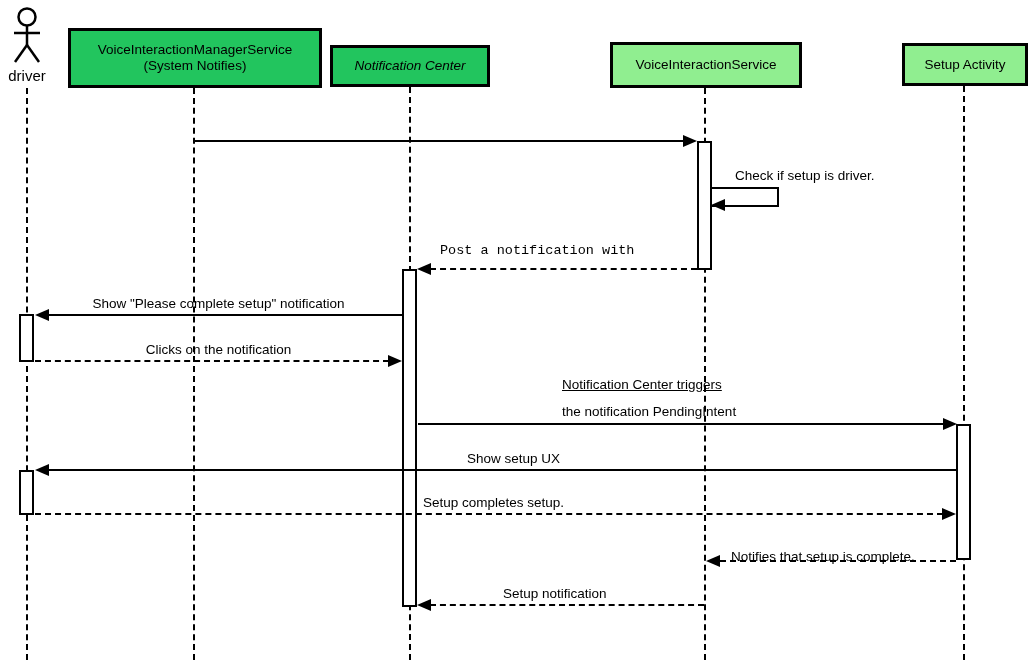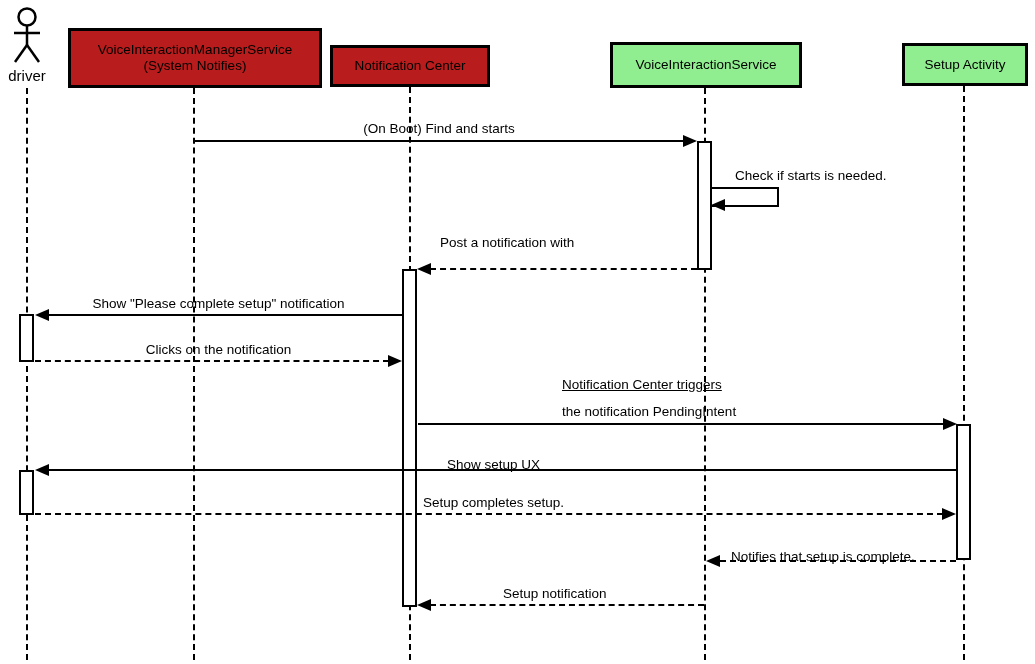--- a/index.html
+++ b/index.html
@@ -17,21 +17,21 @@
     box-sizing: border-box;
     border: 3px solid #000;
     display: flex;
     flex-direction: column;
     align-items: center;
     justify-content: center;
     text-align: center;
     font-size: 13.5px;
     line-height: 16px;
   }
-  .pbox.cyan  { background: #b91c1c; }
+  .pbox.cyan  { background: #22c55e; }
   .pbox.green { background: #90ee90; }
   .lifeline {
     position: absolute;
     width: 0;
     border-left: 2px dashed #000;
   }
   .actbar {
     position: absolute;
     box-sizing: border-box;
     width: 15px;
@@ -89,21 +89,21 @@
       <line x1="20" y1="40" x2="32" y2="57" stroke="#000" stroke-width="2.5"></line>
     </svg>
     <div class="actor-name">driver</div>
   </div>
 
   <div class="pbox cyan" style="left:68px; top:28px; width:254px; height:60px;">
     <span>VoiceInteractionManagerService</span>
     <span>(System Notifies)</span>
   </div>
 
-  <div class="pbox cyan" style="left:330px; top:45px; width:160px; height:42px;">
+  <div class="pbox cyan" style="left:330px; top:45px; width:160px; height:42px;font-style:italic;">
     <span>Notification Center</span>
   </div>
 
   <div class="pbox green" style="left:902px; top:43px; width:126px; height:43px;">
     <span>Setup Activity</span>
   </div>
 
   <div class="pbox green" style="left:610px; top:42px; width:192px; height:46px;">
     <span>VoiceInteractionService</span>
   </div>
@@ -115,46 +115,45 @@
   <div class="lifeline" style="left:963px; top:86px; height:574px;"></div>
 
   <div class="actbar" style="left:697px; top:141px; height:129px;"></div>
   <div class="actbar" style="left:402px; top:269px; height:338px;"></div>
   <div class="actbar" style="left:19px;  top:314px; height:48px;"></div>
   <div class="actbar" style="left:19px;  top:470px; height:45px;"></div>
   <div class="actbar" style="left:956px; top:424px; height:136px;"></div>
 
   <div class="mline" style="left:194px; top:140px; width:490px;"></div>
   <div class="arrow right" style="left:683px; top:135px;"></div>
-  <div class="mlabel center" style="left:194px; top:121px; width:490px;">(On Boot) Find and starts</div>
 
   <div class="selfloop" style="left:711px; top:187px; width:68px; height:20px;"></div>
   <div class="arrow left" style="left:711px; top:199px;"></div>
-  <div class="mlabel" style="left:735px; top:168px;">Check if starts is needed.</div>
+  <div class="mlabel" style="left:735px; top:168px;">Check if setup is driver.</div>
 
   <div class="mline dashed" style="left:430px; top:268px; width:267px;"></div>
   <div class="arrow left" style="left:417px; top:263px;"></div>
-  <div class="mlabel" style="left:440px; top:235px;">Post a notification with</div>
+  <div class="mlabel" style="left:440px; top:243px;font-family:Liberation Mono, monospace;">Post a notification with</div>
 
   <div class="mline" style="left:48px; top:314px; width:354px;"></div>
   <div class="arrow left" style="left:35px; top:309px;"></div>
   <div class="mlabel center" style="left:35px; top:296px; width:367px;">Show "Please complete setup" notification</div>
 
   <div class="mline dashed" style="left:35px; top:360px; width:354px;"></div>
   <div class="arrow right" style="left:388px; top:355px;"></div>
   <div class="mlabel center" style="left:35px; top:342px; width:367px;">Clicks on the notification</div>
 
   <div class="mline" style="left:418px; top:423px; width:526px;"></div>
   <div class="arrow right" style="left:943px; top:418px;"></div>
   <div class="mlabel" style="left:562px; top:377px;text-decoration:underline;">Notification Center triggers</div>
   <div class="mlabel" style="left:562px; top:404px;">the notification PendingIntent</div>
 
   <div class="mline" style="left:48px; top:469px; width:908px;"></div>
   <div class="arrow left" style="left:35px; top:464px;"></div>
-  <div class="mlabel" style="left:447px; top:451px;margin-top:6px;">Show setup UX</div>
+  <div class="mlabel" style="left:467px; top:451px;">Show setup UX</div>
 
   <div class="mline dashed" style="left:35px; top:513px; width:908px;"></div>
   <div class="arrow right" style="left:942px; top:508px;"></div>
   <div class="mlabel" style="left:423px; top:495px;">Setup completes setup.</div>
 
   <div class="mline dashed" style="left:720px; top:560px; width:236px;"></div>
   <div class="arrow left" style="left:706px; top:555px;"></div>
   <div class="mlabel" style="left:731px; top:549px;">Notifies that setup is complete.</div>
 
   <div class="mline dashed" style="left:430px; top:604px; width:274px;"></div>

